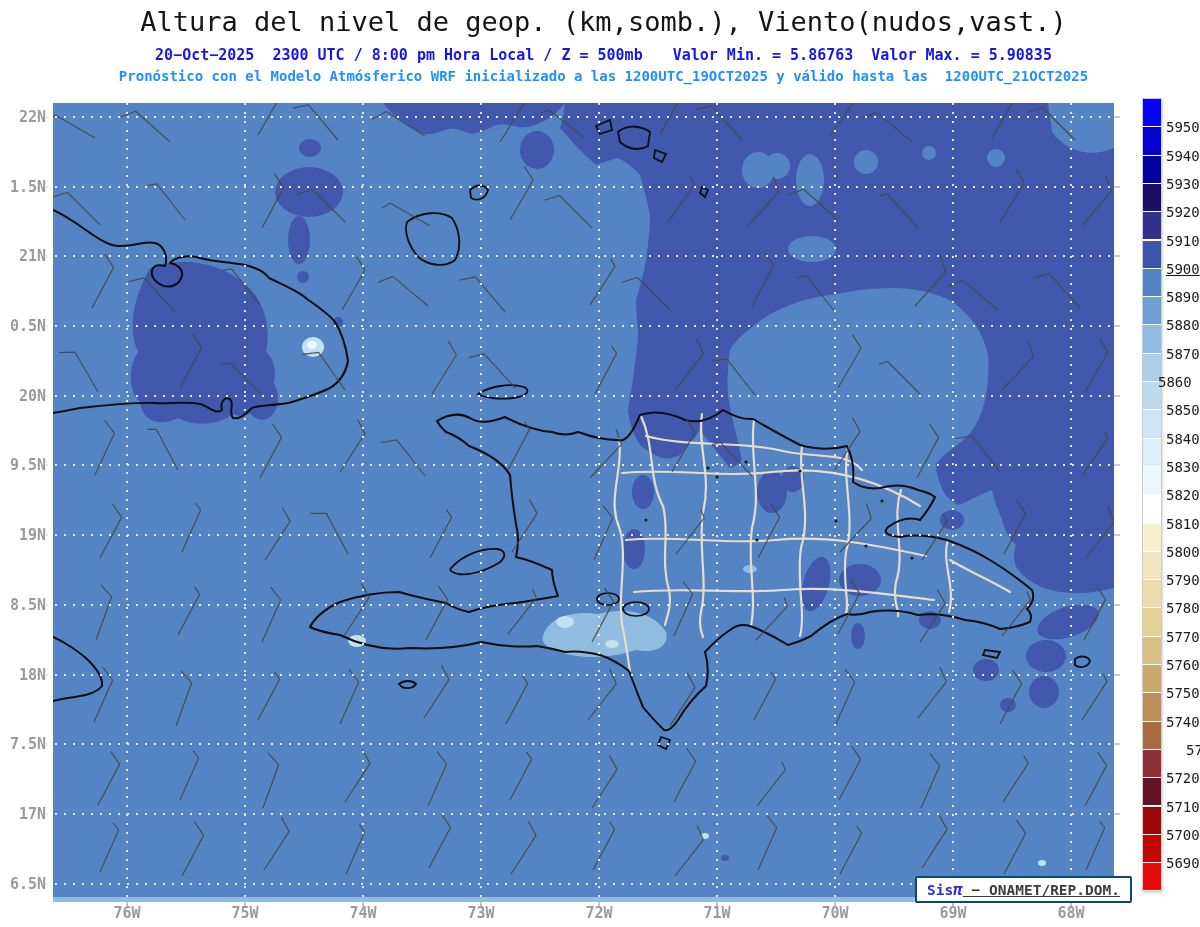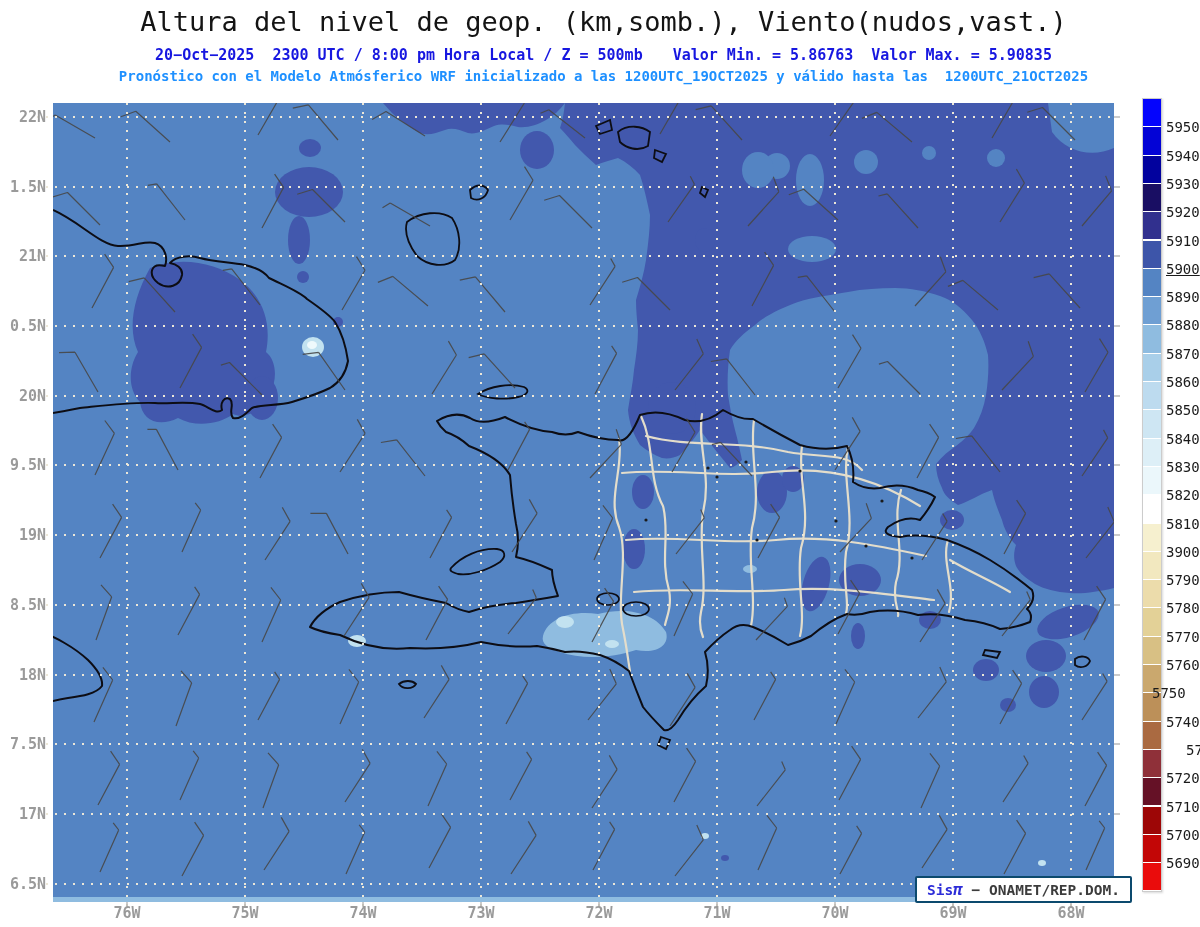--- a/index.html
+++ b/index.html
@@ -18,21 +18,21 @@
   .cb-frame{position:absolute;border:1px solid #cccccc;background:#ffffff;
             box-shadow:1px 1px 2px rgba(0,0,0,0.15);}
   .cb-label{position:absolute;transform:translateY(-50%);font-size:14px;color:#1a1a1a;
             font-family:"DejaVu Sans Mono", monospace;}
   .legend-box{position:absolute;left:915px;top:876px;width:213px;height:23px;
               background:#ffffff;border:2px solid #0c4a6e;border-radius:2px;
               display:flex;align-items:center;justify-content:center;
               font-size:14.5px;font-weight:bold;white-space:pre;}
   .legend-brand{color:#2d2dd8;}
   .legend-pi{color:#2d2dd8;font-style:italic;font-size:16px;}
-  .legend-org{color:#3c3c3c;}
+  .legend-org{color:#3c3c3c;text-decoration:underline;}
 </style>
 </head>
 <body>
 
 <div class="stage">
   <div class="hdr title">Altura del nivel de geop. (km,somb.), Viento(nudos,vast.)</div>
   <div class="hdr line2"><span>20−Oct−2025</span><span class="gap2"></span><span>2300 UTC / 8:00 pm Hora Local / Z = 500mb</span><span class="gap3"></span><span>Valor Min. = 5.86763</span><span class="gap2"></span><span>Valor Max. = 5.90835</span></div>
   <div class="hdr line3">Pronóstico con el Modelo Atmósferico WRF inicializado a las 1200UTC_19OCT2025 y válido hasta las  1200UTC_21OCT2025</div>
 
   <svg id="mapsvg" width="1200" height="927" viewBox="0 0 1200 927">
@@ -356,32 +356,32 @@
       <div class="cb-block" style="top: 764.1px; height: 27.3px; background: rgb(234, 12, 12);"></div>
       <div class="cb-label" style="left: 23px; top: 28.3px;">5950</div>
       <div class="cb-label" style="left: 23px; top: 56.6px;">5940</div>
       <div class="cb-label" style="left: 23px; top: 84.9px;">5930</div>
       <div class="cb-label" style="left: 23px; top: 113.2px;">5920</div>
       <div class="cb-label" style="left: 23px; top: 141.5px;">5910</div>
       <div class="cb-label" style="left: 23px; top: 169.8px; text-decoration: underline;">5900</div>
       <div class="cb-label" style="left: 23px; top: 198.1px;">5890</div>
       <div class="cb-label" style="left: 23px; top: 226.4px;">5880</div>
       <div class="cb-label" style="left: 23px; top: 254.7px;">5870</div>
-      <div class="cb-label" style="left: 23px; top: 283px; text-align: center;">5860</div>
+      <div class="cb-label" style="left: 15px; top: 283px; text-align: center;">5860</div>
       <div class="cb-label" style="left: 23px; top: 311.3px;">5850</div>
       <div class="cb-label" style="left: 23px; top: 339.6px;">5840</div>
       <div class="cb-label" style="left: 23px; top: 367.9px;">5830</div>
       <div class="cb-label" style="left: 23px; top: 396.2px;">5820</div>
       <div class="cb-label" style="left: 23px; top: 424.5px;">5810</div>
-      <div class="cb-label" style="left: 23px; top: 452.8px;">3900</div>
+      <div class="cb-label" style="left: 23px; top: 452.8px;">5800</div>
       <div class="cb-label" style="left: 23px; top: 481.1px;">5790</div>
       <div class="cb-label" style="left: 23px; top: 509.4px;">5780</div>
       <div class="cb-label" style="left: 23px; top: 537.7px;">5770</div>
       <div class="cb-label" style="left: 23px; top: 566px;">5760</div>
-      <div class="cb-label" style="left: 9px; top: 594.3px;">5750</div>
+      <div class="cb-label" style="left: 23px; top: 594.3px;">5750</div>
       <div class="cb-label" style="left: 23px; top: 622.6px;">5740</div>
       <div class="cb-label" style="left: 23px; top: 650.9px; margin-left: 20px;">5730</div>
       <div class="cb-label" style="left: 23px; top: 679.2px; text-align: center;">5720</div>
       <div class="cb-label" style="left: 23px; top: 707.5px;">5710</div>
       <div class="cb-label" style="left: 23px; top: 735.8px;">5700</div>
       <div class="cb-label" style="left: 23px; top: 764.1px;">5690</div>
     </div>
 
   <div class="legend-box"><span class="legend-brand">Sis</span><span class="legend-pi">π</span><span class="legend-org"> − ONAMET/REP.DOM.</span></div>
 </div>

